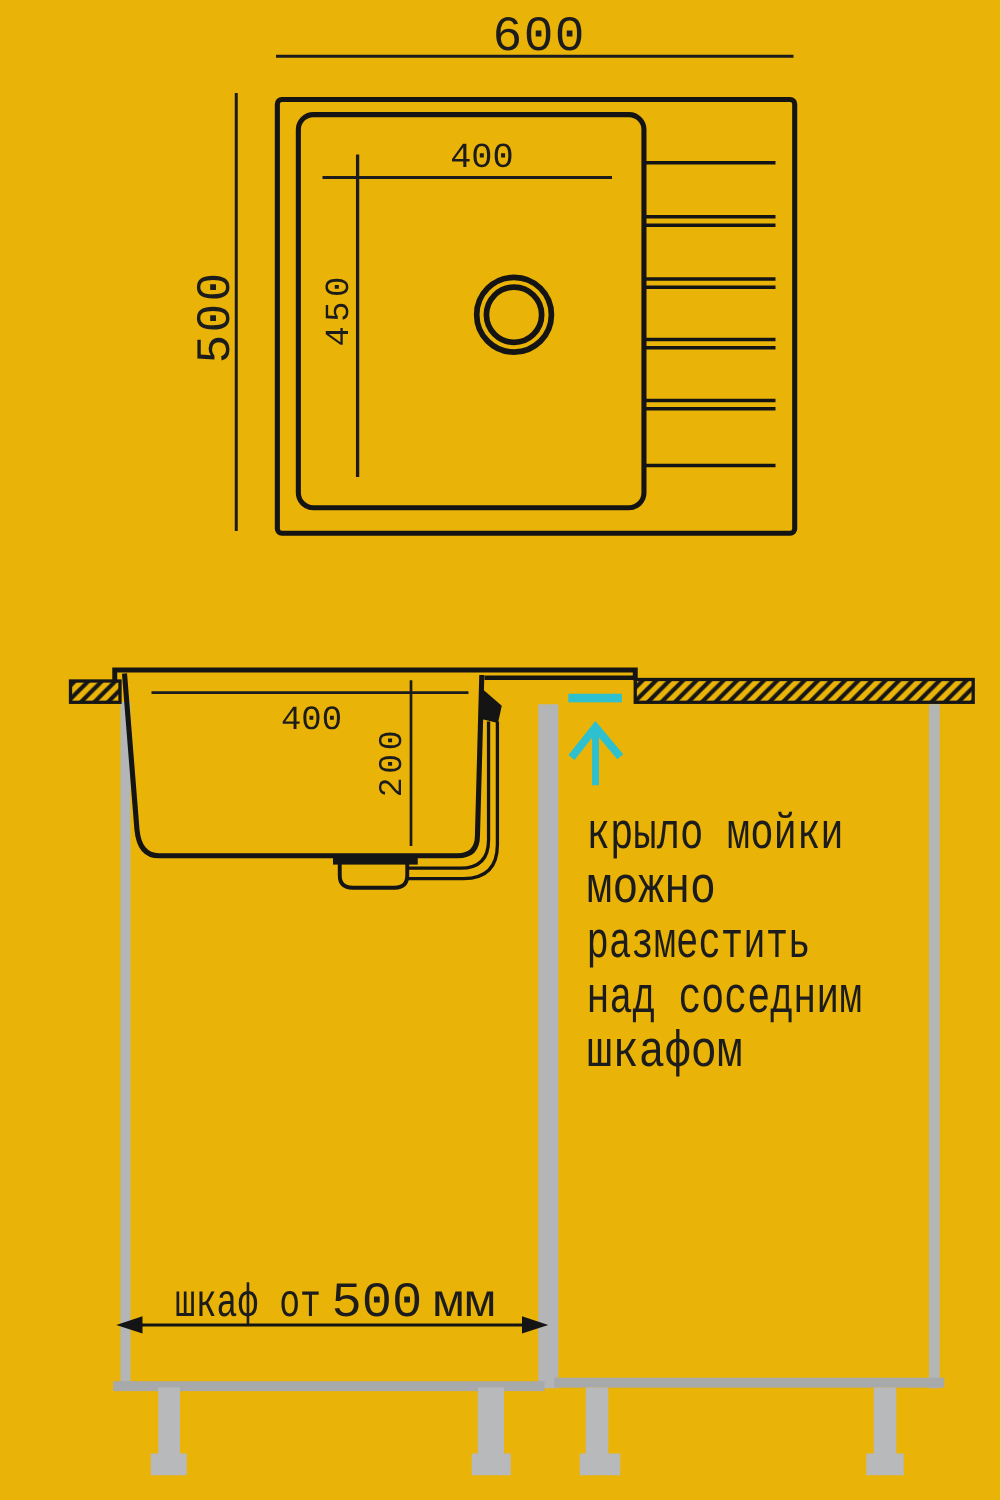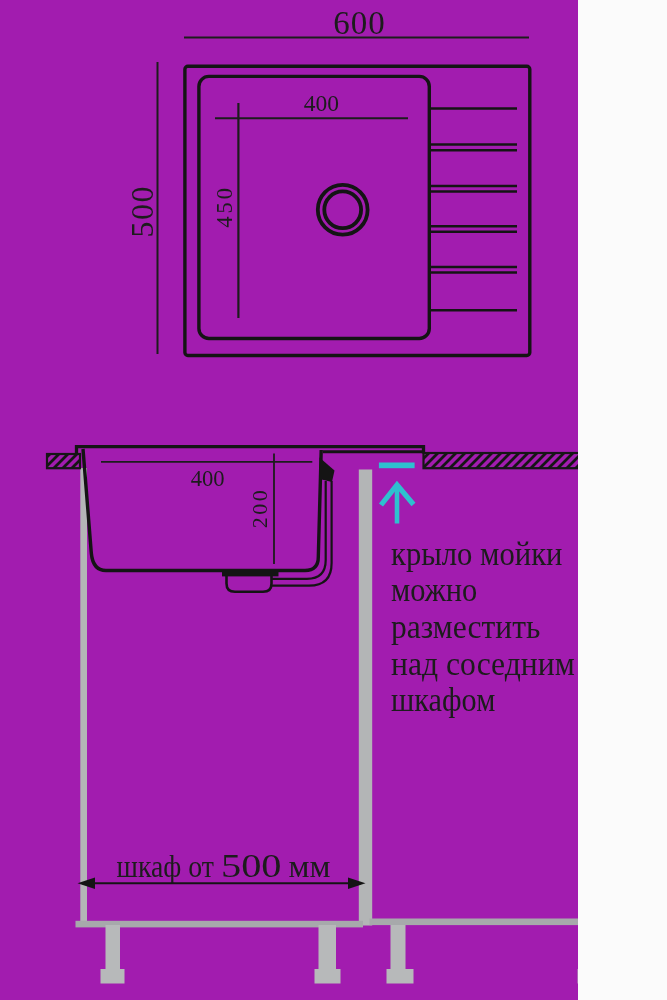--- a/index.html
+++ b/index.html
@@ -1,17 +1,17 @@
 <!DOCTYPE html>
 <html><head>
 <meta charset="utf-8">
 <style>
   html,body{margin:0;padding:0;background:#fbfbfb;}
-  .page{position:relative;width:578px;height:1000px;background:#a21caf;overflow:hidden;
-        font-family:Liberation Serif, serif;}
+  .page{position:relative;width:667px;height:1000px;background:#eab308;overflow:hidden;
+        font-family:Liberation Mono, monospace;}
   svg{position:absolute;left:0;top:0;}
   text{fill:#1c1c1c;}
 </style>
 </head>
 <body>
 <div class="page">
 <svg width="667" height="1000" viewBox="0 0 667 1000">
 <defs>
   <pattern id="hatch" width="9" height="9" patternUnits="userSpaceOnUse">
     <path d="M-2,11 L11,-2 M-2,2 L2,-2 M7,11 L11,7" stroke="#161616" stroke-width="2.8" fill="none"></path>

